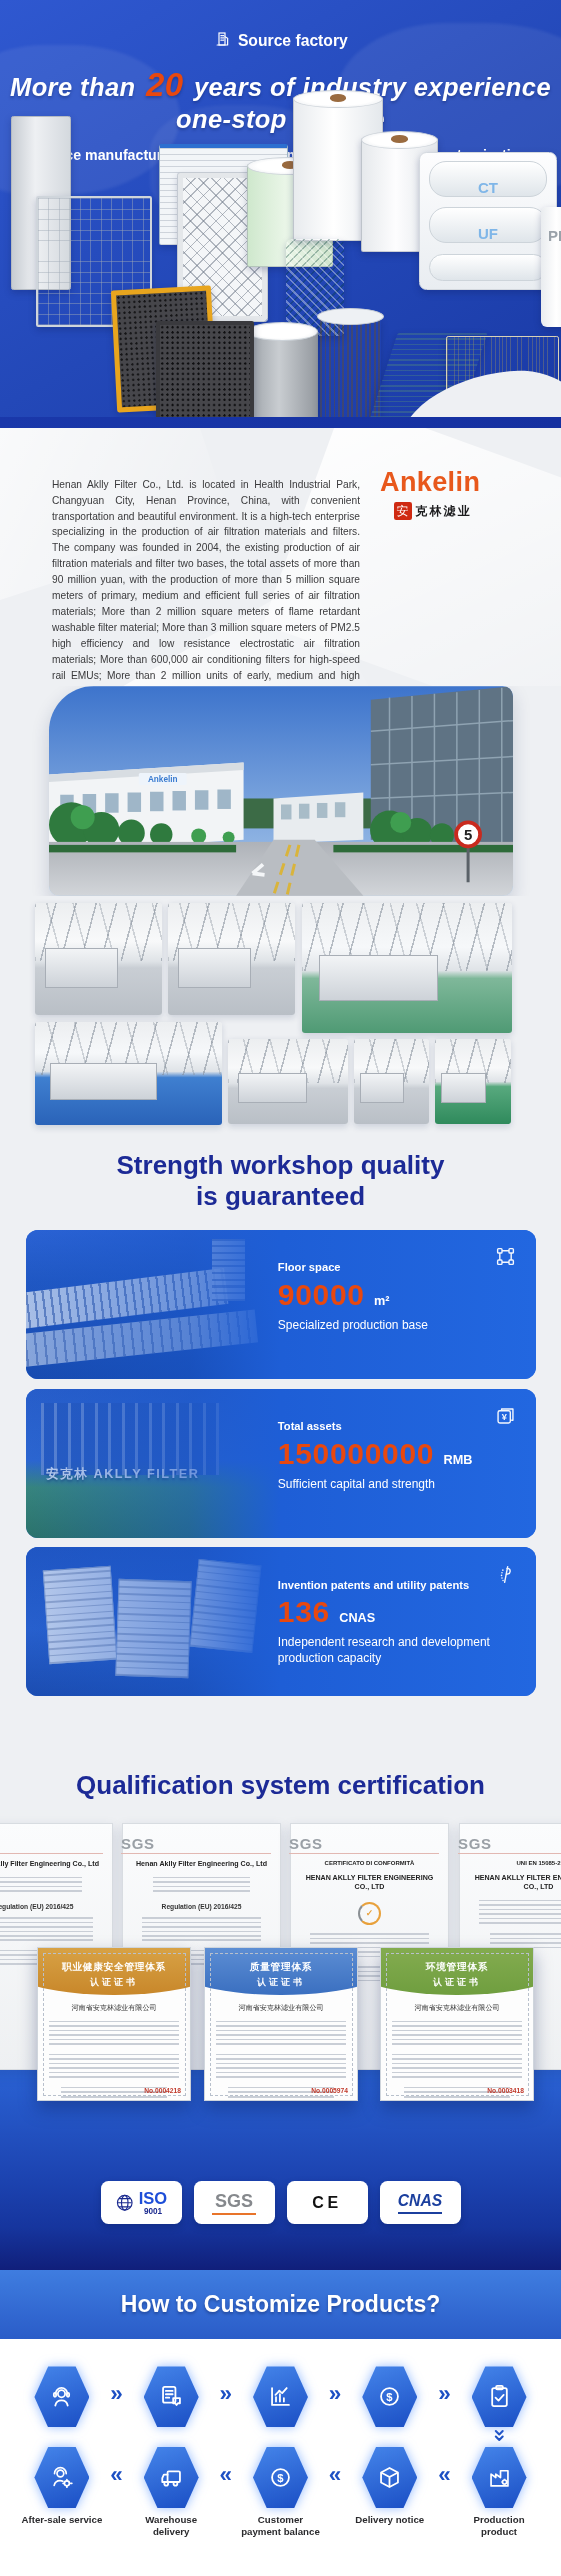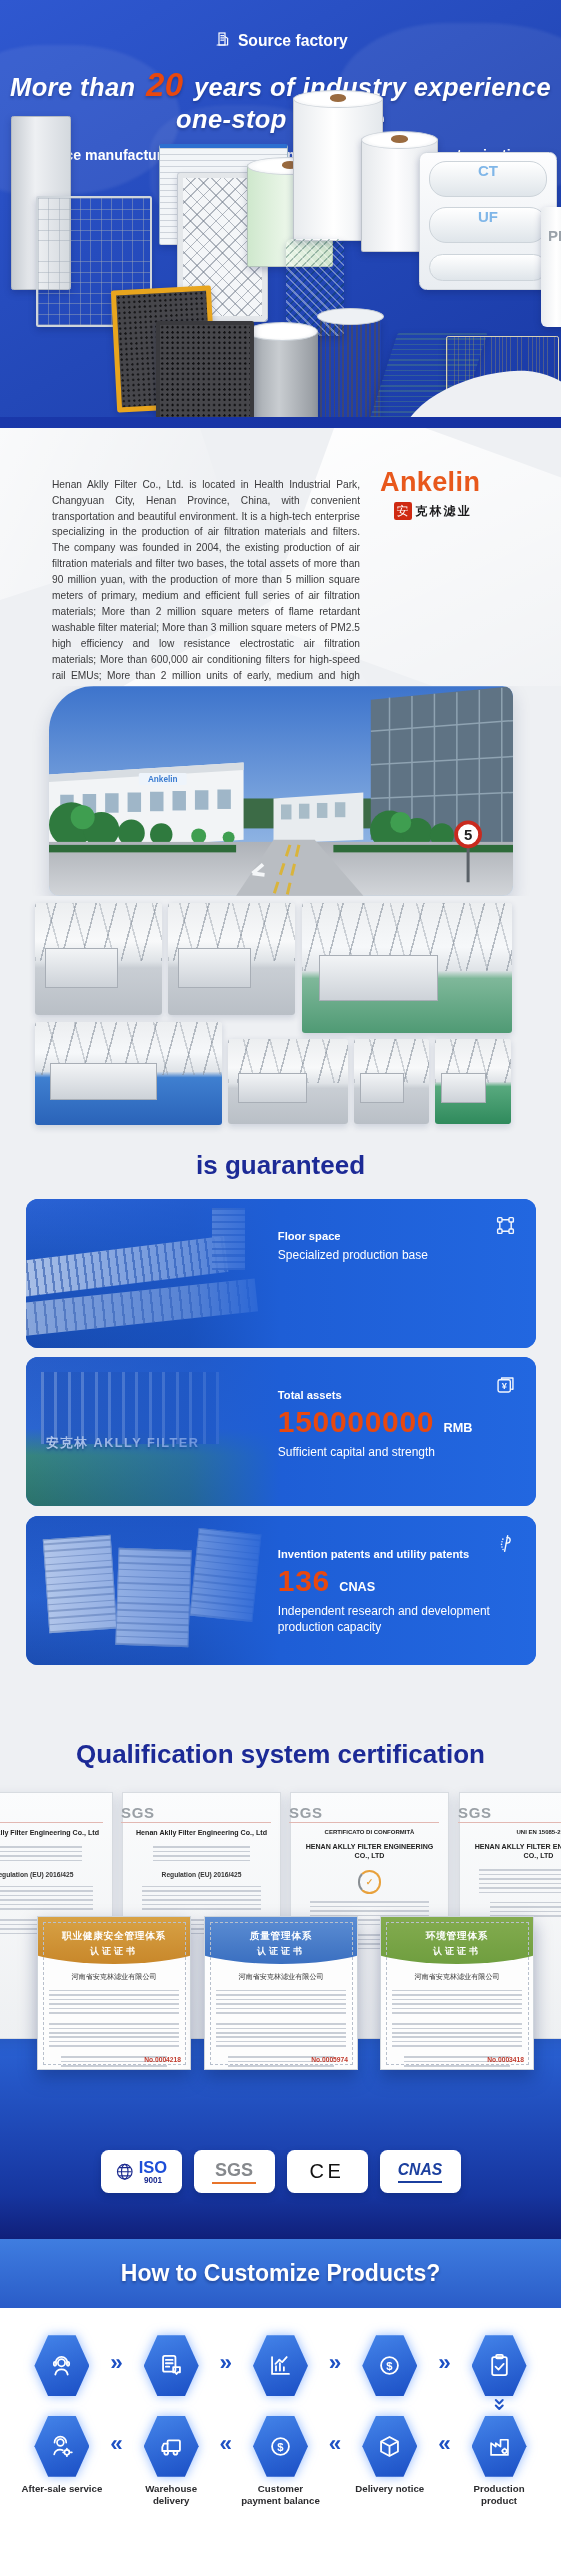--- a/index.html
+++ b/index.html
@@ -33,21 +33,21 @@
   .roll-green{left:247px;bottom:150px;width:84px;height:101px;background:linear-gradient(90deg,#cfe8cd,#eaf6e8 45%,#cfe4cd);}
   .roll-white1{left:293px;bottom:176px;width:88px;height:142px;background:linear-gradient(90deg,#e8ebee,#ffffff 45%,#e4e8ec)}
   .roll-white2{left:361px;bottom:165px;width:75px;height:112px;background:linear-gradient(90deg,#e6e9ec,#fdfdfe 45%,#e2e6ea)}
   .cyl-teal{left:286px;bottom:81px;width:58px;height:97px;border-radius:6px 6px 3px 3px;background:linear-gradient(90deg,#18957e,#35c2a6 45%,#16897a);background-image:repeating-linear-gradient(45deg,rgba(255,255,255,.35) 0 1.5px,transparent 1.5px 6px),repeating-linear-gradient(-45deg,rgba(0,60,50,.3) 0 1.5px,transparent 1.5px 6px)}
   .roll-gray{left:247px;bottom:-10.5px;width:69px;height:96px;background:linear-gradient(90deg,#9aa0a6,#c9cdd1 45%,#94999f)}
   .cart-yellow{left:320px;bottom:-4.5px;width:61px;height:105px;border-radius:4.5px;background:linear-gradient(90deg,#d9a32e,#f0c category 45%,#d09a28);background:linear-gradient(90deg,#d9a32e,#f2ca6a 45%,#d09a28);background-image:repeating-linear-gradient(90deg,rgba(120,80,10,.35) 0 1.5px,transparent 1.5px 4.5px)}
   .cart-rim{position:absolute;left:-3px;right:-3px;top:-9px;height:15px;border-radius:50%;background:#eef1f4;border:0.7px solid #c8ced4}
   .cabin{left:383px;bottom:-6px;width:90px;height:90px;background:linear-gradient(180deg,#bfe3ea,#8fc9d6);transform:skewX(-18deg);background-image:repeating-linear-gradient(0deg,rgba(70,120,135,.5) 0 1.5px,transparent 1.5px 5.2px)}
   .cream{left:446px;bottom:-15px;width:111px;height:94px;background:linear-gradient(180deg,#f3efdc,#e7e0c4);border:0.7px solid #d8d2b8;background-image:repeating-linear-gradient(90deg,rgba(150,140,100,.4) 0 0.7px,transparent 0.7px 3.7px)}
   .purifier{left:419px;bottom:127px;width:138px;height:138px;border-radius:7.5px;background:linear-gradient(180deg,#fdfdfe,#e9edf1);border:0.7px solid #d4d9df;padding:7.5px 9px;box-sizing:border-box}
-  .tube{position:relative;height:34px;border-radius:17px;background:linear-gradient(180deg,#ffffff,#dfe5ea);border:0.7px solid #cdd4da;margin-bottom:10.5px;display:flex;align-items:flex-start;justify-content:center;color:#7fb6e8;font-weight:bold;font-size:15px}
+  .tube{position:relative;height:34px;border-radius:17px;background:linear-gradient(180deg,#ffffff,#dfe5ea);border:0.7px solid #cdd4da;margin-bottom:10.5px;display:flex;align-items:flex-end;justify-content:center;color:#7fb6e8;font-weight:bold;font-size:15px}
   .pp-cart{left:541px;bottom:90px;width:34px;height:120px;border-radius:6px;background:linear-gradient(90deg,#e9ecef,#fff 45%,#e6e9ec);display:flex;align-items:flex-start;justify-content:center;padding-top:19.5px;box-sizing:border-box;color:#9aa2aa;font-weight:800;font-size:15px}
   .hero-swoosh{position:absolute;right:-30px;bottom:-22.5px;width:195px;height:67px;background:#eef0f3;border-radius:60% 40% 0 0/100% 100% 0 0;transform:rotate(-6deg)}
 
   
   .divider{height:10.5px;background:linear-gradient(90deg,#1a38aa,#1530a0)}
   .intro{height:258px;background:#eef0f3;color:#3a3a3c}
   .poly{position:absolute;background:linear-gradient(135deg,rgba(255,255,255,.95),rgba(255,255,255,0));transform:rotate(-18deg)}
   .py1{width:314px;height:195px;left:-105px;top:-45px}
   .py2{width:389px;height:240px;right:-120px;top:30px;transform:rotate(20deg)}
   .py3{width:225px;height:150px;left:135px;bottom:-90px;transform:rotate(-30deg);background:linear-gradient(135deg,rgba(255,255,255,.8),rgba(255,255,255,0))}
@@ -123,21 +123,21 @@
   .a-blue{background:linear-gradient(180deg,#6f9ede,#3a6fc0)}
   .a-green{background:linear-gradient(180deg,#8fb358,#6f9e3f)}
   .cn-co{margin-top:55px;text-align:center;font-size:7.1px;font-weight:normal;color:#333}
   .cn-no{position:absolute;right:9px;bottom:6px;color:#c0392b;font-size:6.7px;font-weight:bold}
   .cn-cert .sealrow{margin-top:6px}
   .logo-row{position:absolute;left:0;right:0;top:358px;display:flex;justify-content:center;gap:12px}
   .logo-card{width:81px;height:43px;background:#fff;border-radius:7.5px;display:flex;align-items:center;justify-content:center;gap:4.5px;box-shadow:0 3px 7.5px rgba(8,25,80,.3)}
   .iso-name{font-size:16.5px;font-weight:800;color:#1d4ed8;line-height:1}
   .iso-sub{font-size:8.2px;font-weight:bold;color:#1b2a8f;text-align:center}
   .sgs-name{font-size:18px;font-weight:800;color:#86898d;border-bottom:2.2px solid #e8742a;padding:0 3px 1.5px}
-  .ce-name{font-size:20px;font-weight:400;color:#111;letter-spacing:3.7px}
+  .ce-name{font-size:16px;font-weight:700;color:#111;letter-spacing:3.7px}
   .cnas-name{font-size:15.7px;font-weight:800;font-style:italic;color:#1b3f9e;border-bottom:2.2px double #1b3f9e;padding-bottom:1.5px}
 
   
   .f-navy{height:43px;background:linear-gradient(180deg,#16359e,#101f7a)}
   .f-band{height:69px;background:linear-gradient(180deg,#3f7de0,#2a5cc8);display:flex;align-items:center;justify-content:center}
   .f-title{color:#fff;font-size:23px;font-weight:800;text-shadow:0 1.5px 3px rgba(10,25,80,.4)}
   .process{height:255px;background:#fff;padding-top:27px;box-sizing:border-box}
   .steps{width:524px;margin:0 auto;display:flex;align-items:center}
   .hex-cell{width:87px;display:flex;justify-content:center}
   .arrow-cell{width:22.5px;text-align:center;color:#1d50c4;font-size:22.5px;font-weight:800;line-height:1;padding-bottom:4.5px}
@@ -325,20 +325,21 @@
   <div class="shop" style="left:35px;top:7.5px;width:127px;height:112px"></div>
   <div class="shop" style="left:168px;top:7.5px;width:127px;height:112px"></div>
   <div class="shop floor-teal" style="left:302px;top:7.5px;width:210px;height:130px"></div>
   <div class="shop floor-blue" style="left:35px;top:126px;width:187px;height:103px"></div>
   <div class="shop" style="left:228px;top:143px;width:120px;height:85px"></div>
   <div class="shop" style="left:354px;top:143px;width:75px;height:85px"></div>
   <div class="shop floor-green" style="left:435px;top:143px;width:76px;height:85px"></div>
 </div>
 
 <div class="strength-head">
+  <div>Strength workshop quality</div>
   <div>is guaranteed</div>
 </div>
 
 <div class="cards">
 
   <div class="card">
     <div class="card-photo ph1">
       <div class="art b1"></div>
         <div class="art b2"></div>
         <div class="art b3"></div>
@@ -348,20 +349,24 @@
       <span class="card-icon">
         <svg width="21" height="21" viewBox="0 0 24 24" fill="none" stroke="#fff" stroke-width="1.6">
             <rect x="3" y="3" width="5" height="5" rx="1"></rect>
             <rect x="16" y="3" width="5" height="5" rx="1"></rect>
             <rect x="3" y="16" width="5" height="5" rx="1"></rect>
             <rect x="16" y="16" width="5" height="5" rx="1"></rect>
             <path d="M8 5.5h8M5.5 8v8M18.5 8v8M8 18.5h8"></path>
           </svg>
       </span>
       <div class="card-label">Floor space</div>
+      <div class="card-valrow">
+        <span class="card-value">90000</span>
+        <span class="card-unit">m²</span>
+      </div>
       <div class="card-desc">Specialized production base</div>
     </div>
   </div>
 
   <div class="card">
     <div class="card-photo ph2">
       <div class="art b1"></div>
       <div class="art letters">安克林 AKLLY FILTER</div>
     </div>
     <div class="card-overlay"></div>

